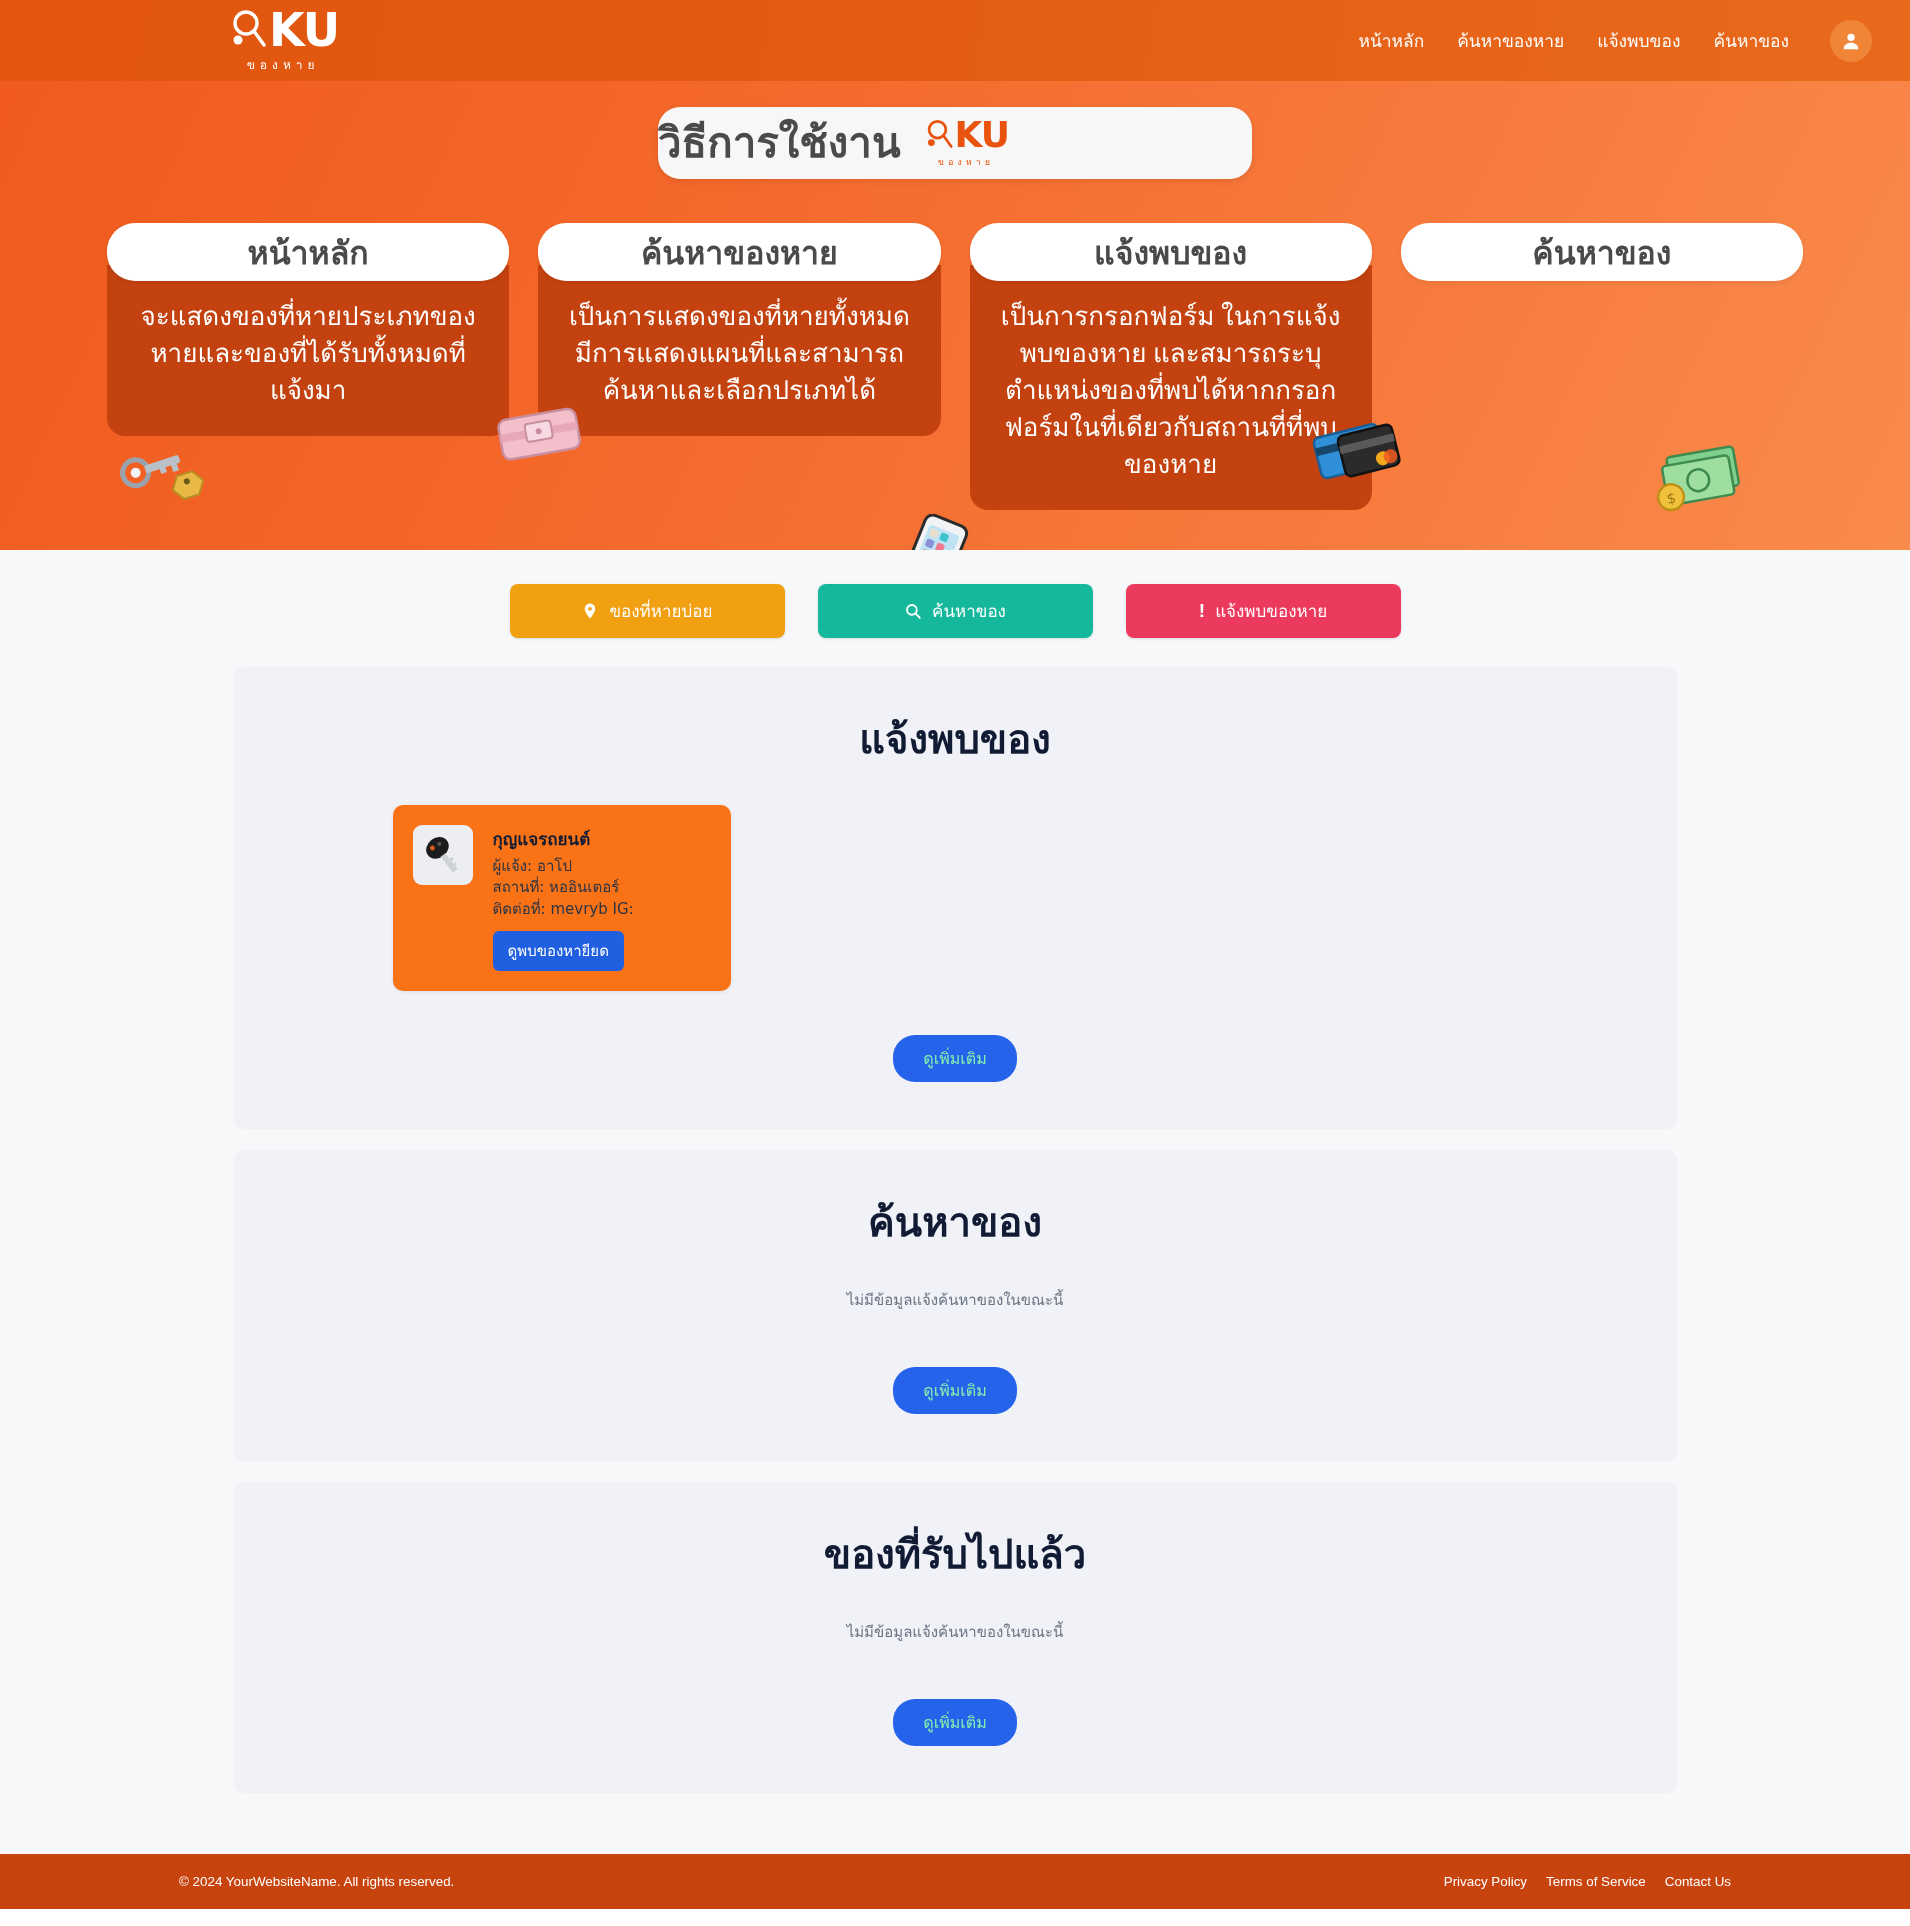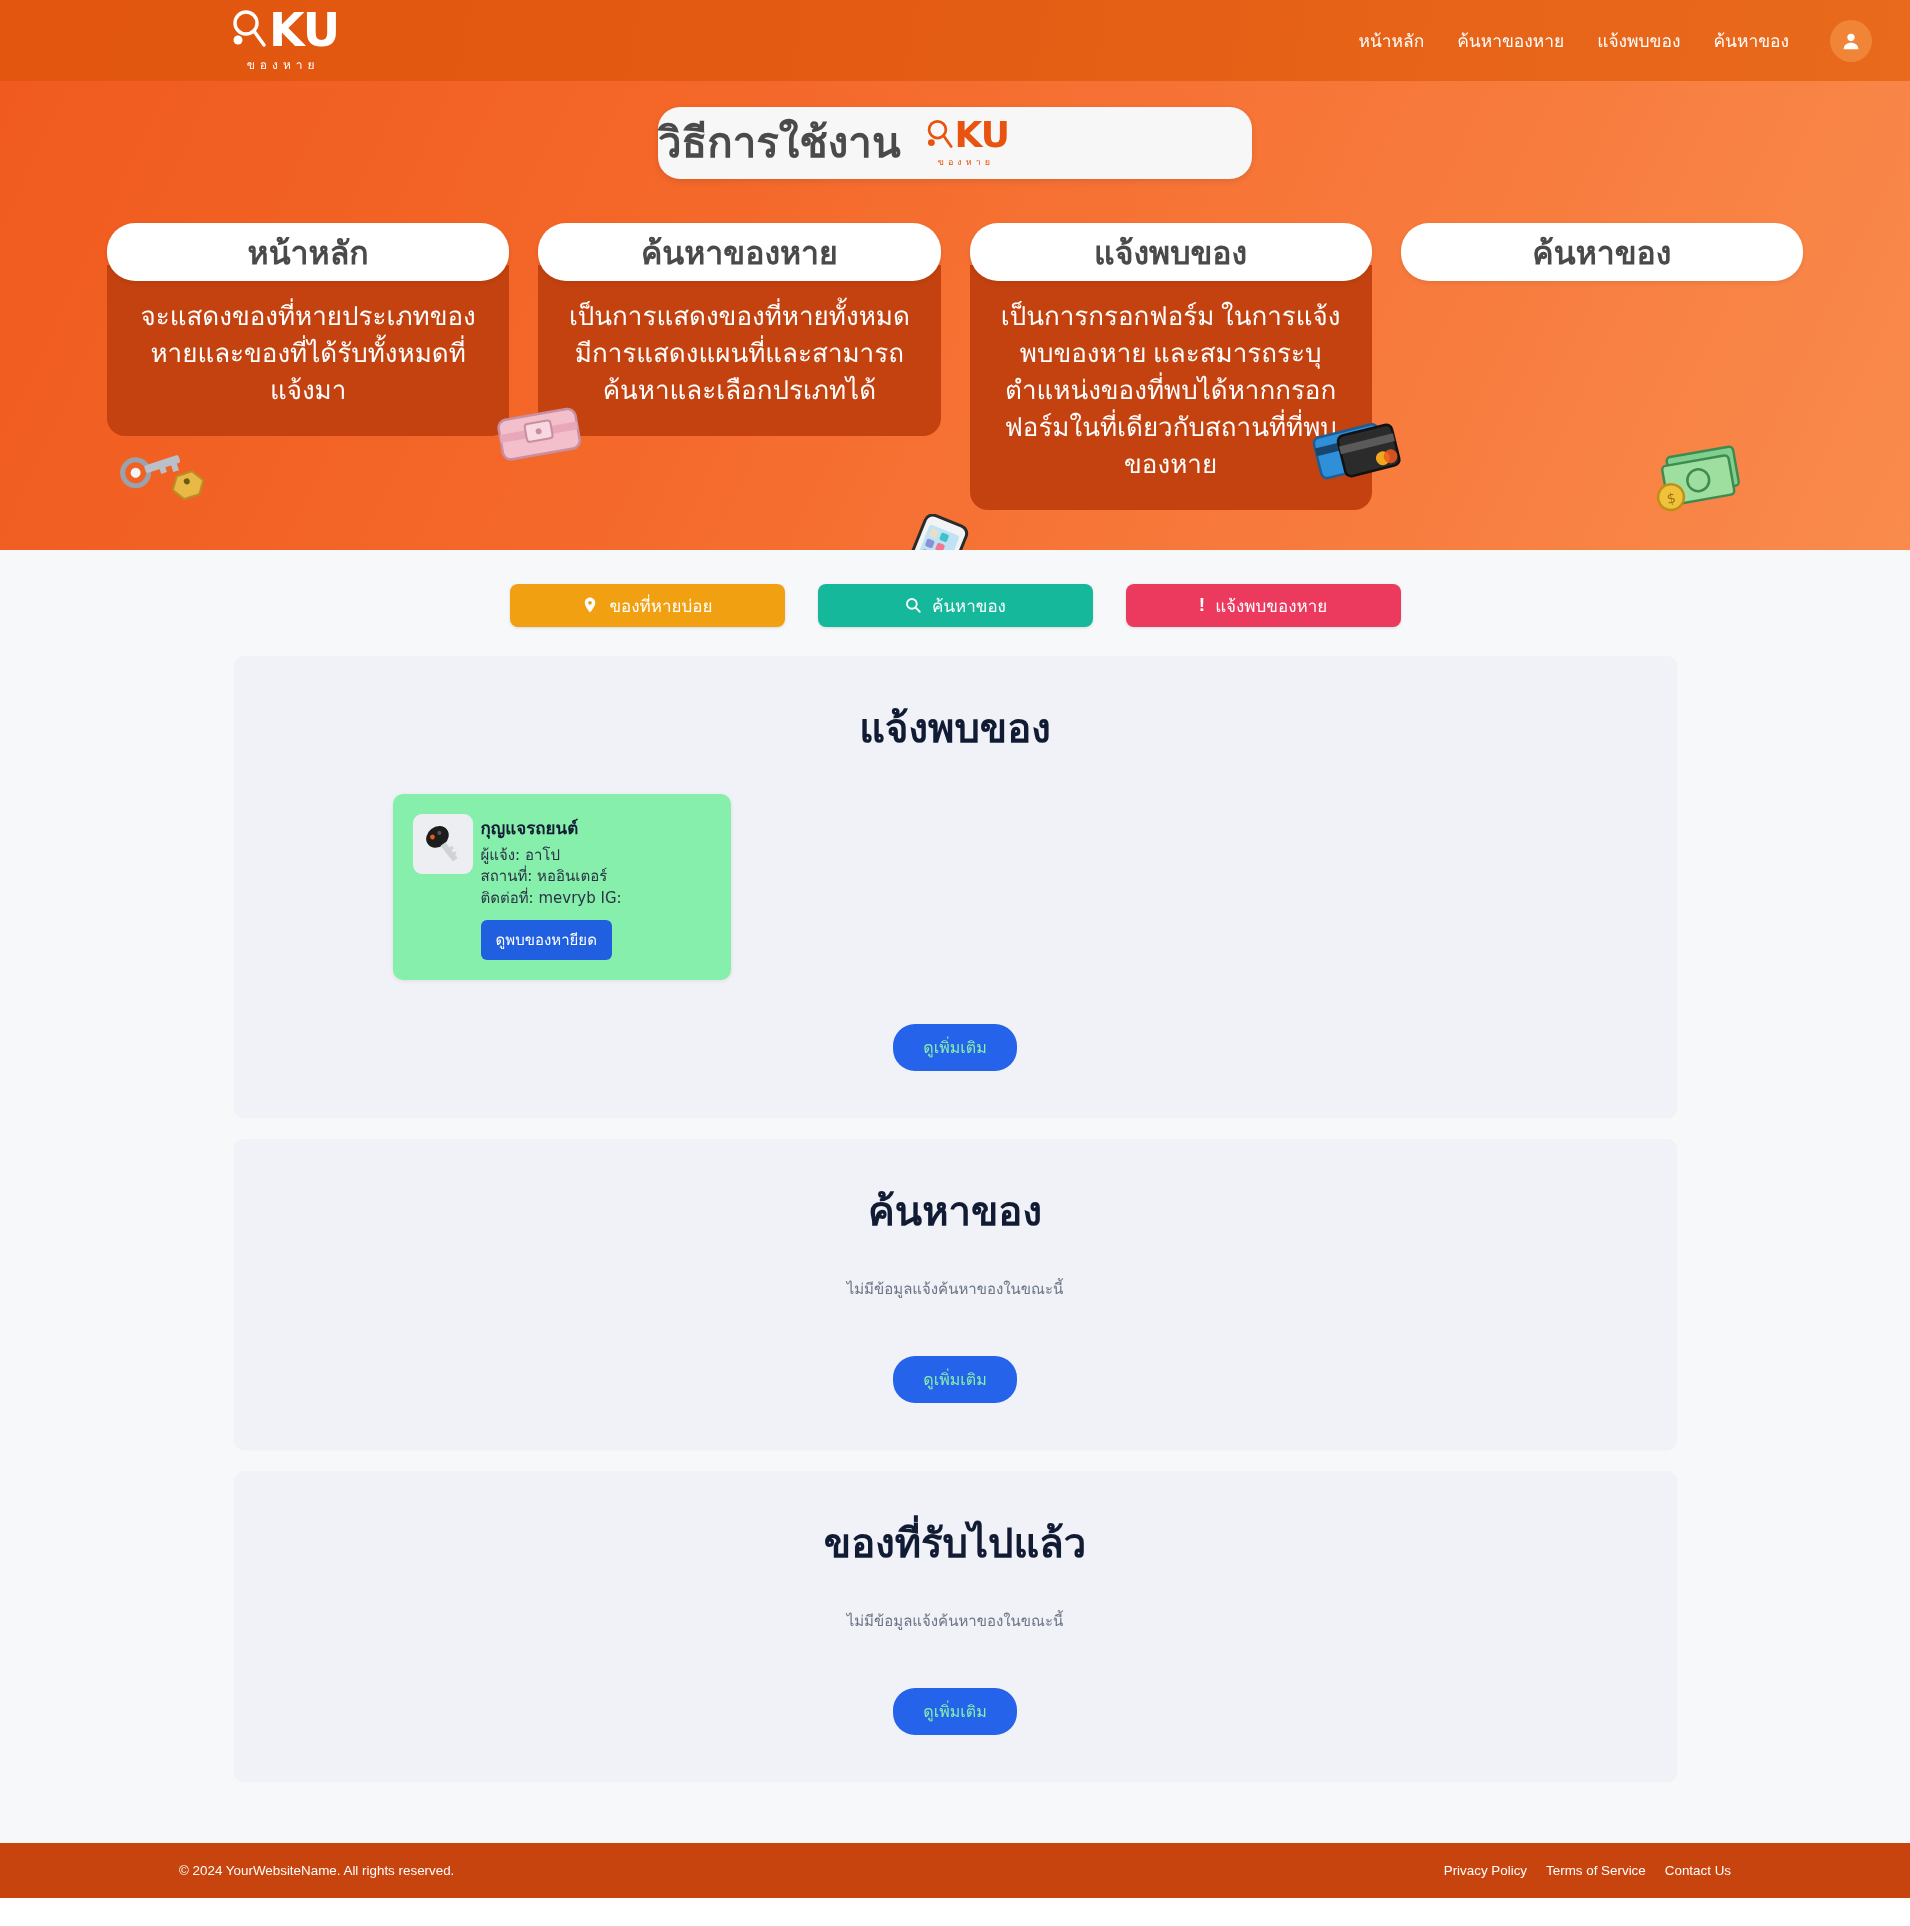--- a/index.html
+++ b/index.html
@@ -154,21 +154,21 @@
     padding: 34px 0 40px 0;
   }
   .action-row {
     display: flex;
     justify-content: center;
     gap: 33px;
     margin-bottom: 29px;
   }
   .action-btn {
     width: 275px;
-    height: 43px;
+    height: 54px;
     border: none;
     border-radius: 8px;
     color: #ffffff;
     font-size: 17px;
     display: flex;
     align-items: center;
     justify-content: center;
     gap: 10px;
     cursor: pointer;
     font-family: "DejaVu Sans", sans-serif;
@@ -201,26 +201,26 @@
     margin-bottom: 55px;
   }
   .item-grid {
     padding: 0 159px;
     display: flex;
     flex-wrap: wrap;
     gap: 24px;
     min-height: 60px;
   }
   .item-card {
-    background: #86efac;
+    background: #f97316;
     border-radius: 10px;
     width: 338px;
     padding: 20px 22px 20px 20px;
     display: flex;
-    gap: 8px;
+    gap: 20px;
     box-shadow: 0 1px 4px rgba(0,0,0,.08);
   }
   .item-thumb {
     width: 60px; height: 60px;
     border-radius: 9px;
     background: #eceef2;
     flex: 0 0 60px;
     display: flex; align-items: center; justify-content: center;
     overflow: hidden;
   }

